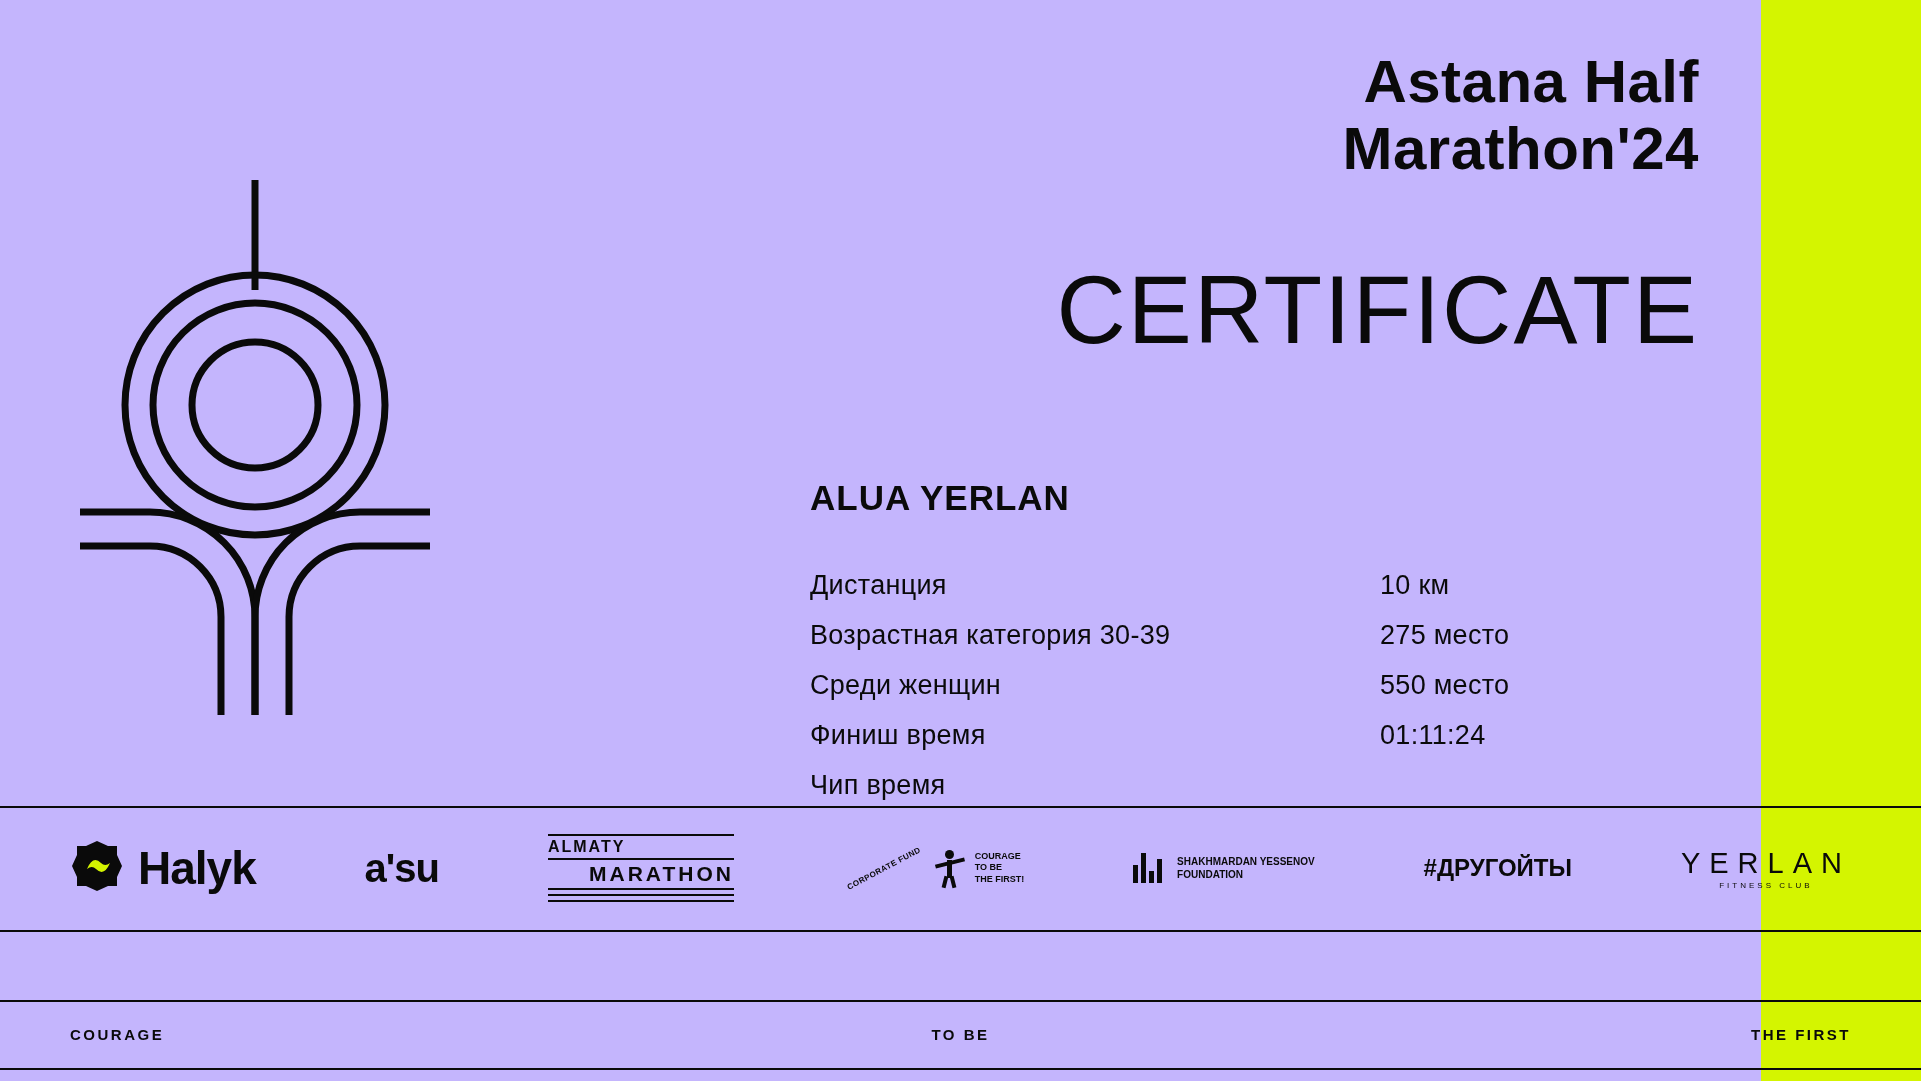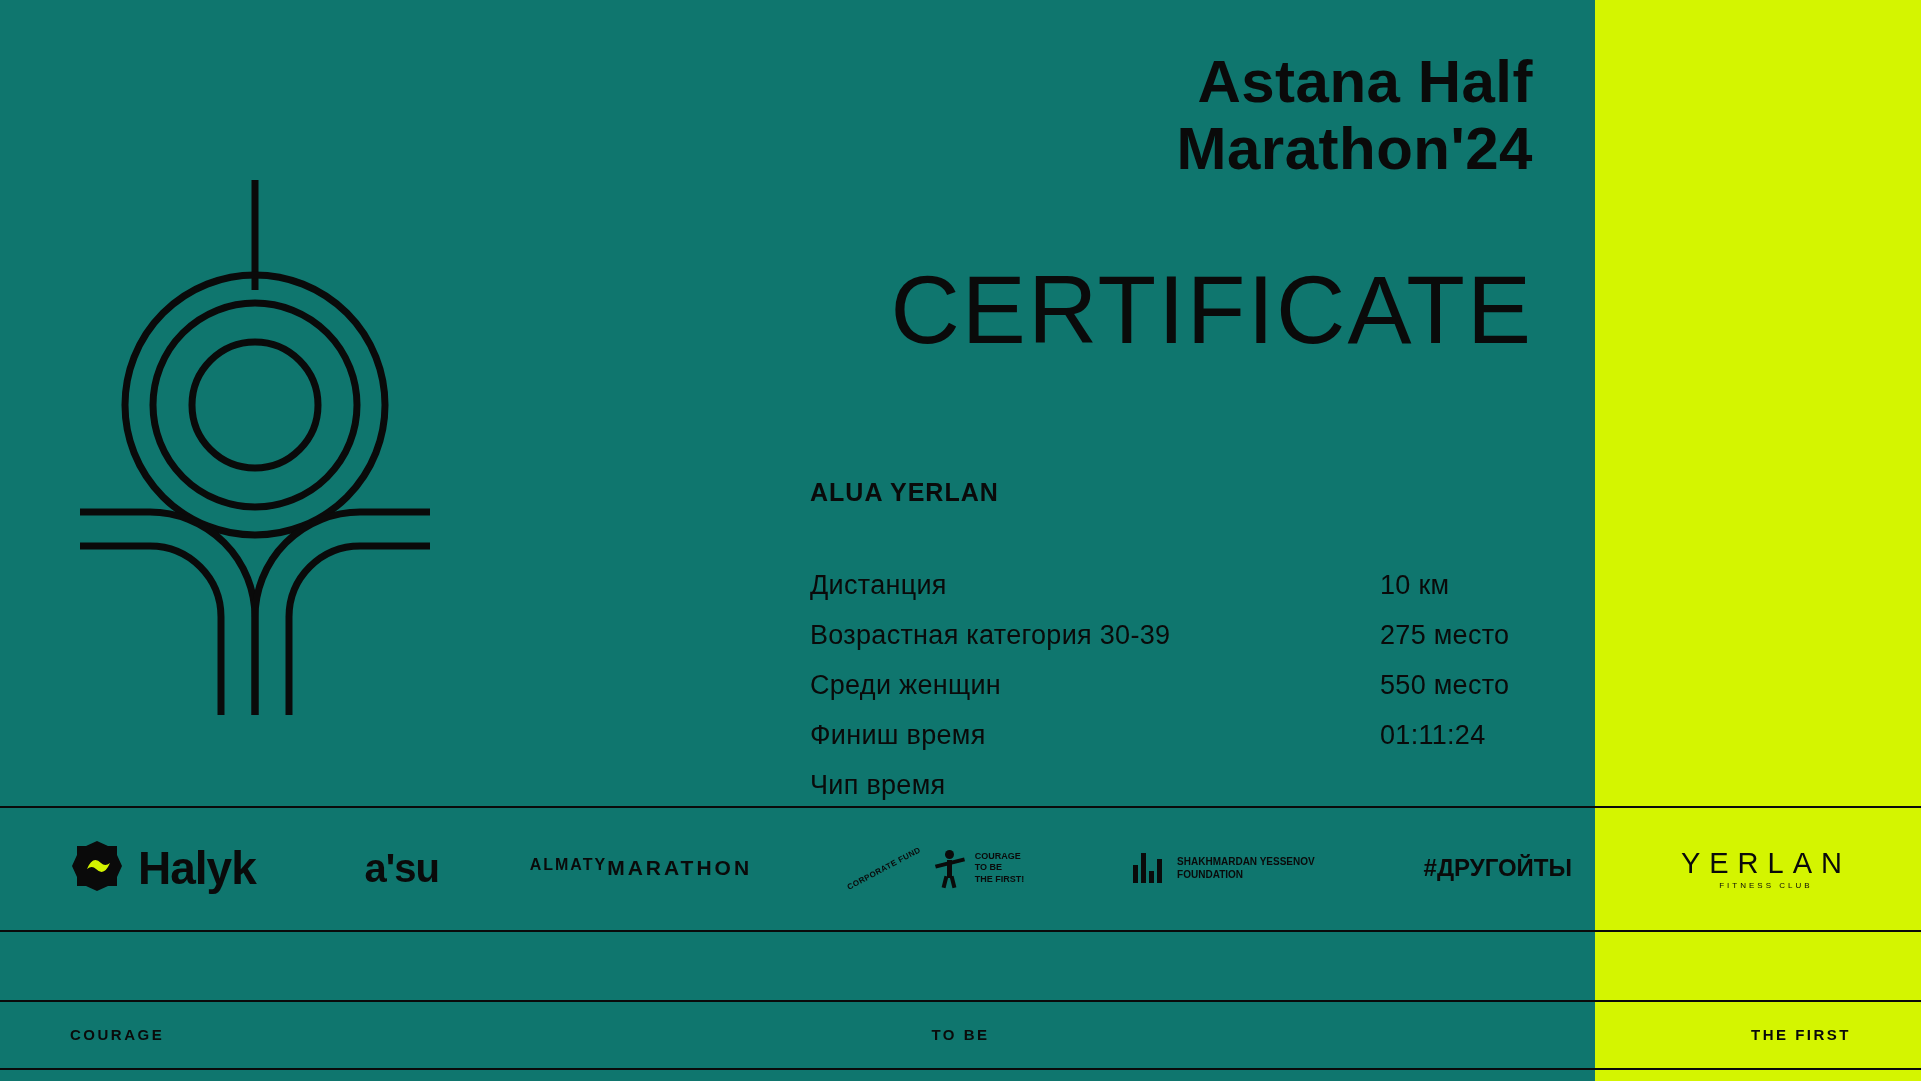--- a/index.html
+++ b/index.html
@@ -6,22 +6,22 @@
   html, body {
     margin: 0; padding: 0;
     width: 1921px; height: 1081px;
     overflow: hidden;
     background: #d4f500;
     font-family: "Liberation Sans", sans-serif;
     color: #0a0a0a;
   }
   .certificate {
     position: relative;
-    width: 1595px; height: 1081px;
-    background: #0f766e;
+    width: 1761px; height: 1081px;
+    background: #c4b5fd;
   }
 
   
   .event-title {
     position: absolute;
     right: 62px; top: 48px;
     text-align: right;
     font-size: 60px;
     font-weight: 700;
     line-height: 1.12;
@@ -35,21 +35,21 @@
     font-size: 96px;
     font-weight: 400;
     letter-spacing: 2px;
     line-height: 1;
   }
 
   
   .participant-name {
     position: absolute;
     left: 810px; top: 478px;
-    font-size: 25px;
+    font-size: 35px;
     font-weight: 700;
     letter-spacing: 1px;
   }
 
   
   .results {
     position: absolute;
     left: 810px; top: 570px;
     width: 1000px;
   }
@@ -93,21 +93,21 @@
     padding: 12px 70px;
   }
   .sponsor { display: flex; align-items: center; justify-content: center; }
 
   .halyk { display: flex; align-items: center; gap: 14px; }
   .halyk-word { font-size: 46px; font-weight: 700; letter-spacing: -1px; }
 
   .asu-word { font-size: 40px; font-weight: 700; letter-spacing: -1px; }
 
   .almaty-mar {
-    display: flex; flex-direction: row; align-items: stretch;
+    display: flex; flex-direction: column; align-items: stretch;
     width: 186px;
   }
   .almaty-mar .l { height: 2px; background: #0a0a0a; margin: 2px 0; }
   .almaty-mar .t1 { font-size: 16px; font-weight: 700; letter-spacing: 2px; text-align: left; }
   .almaty-mar .t2 { font-size: 21px; font-weight: 700; letter-spacing: 3px; text-align: right; }
 
   .courage-logo { display: flex; align-items: center; gap: 8px; }
   .courage-logo .arc {
     font-size: 8px; font-weight: 700; letter-spacing: 0.5px;
     transform: rotate(-28deg); white-space: nowrap;

